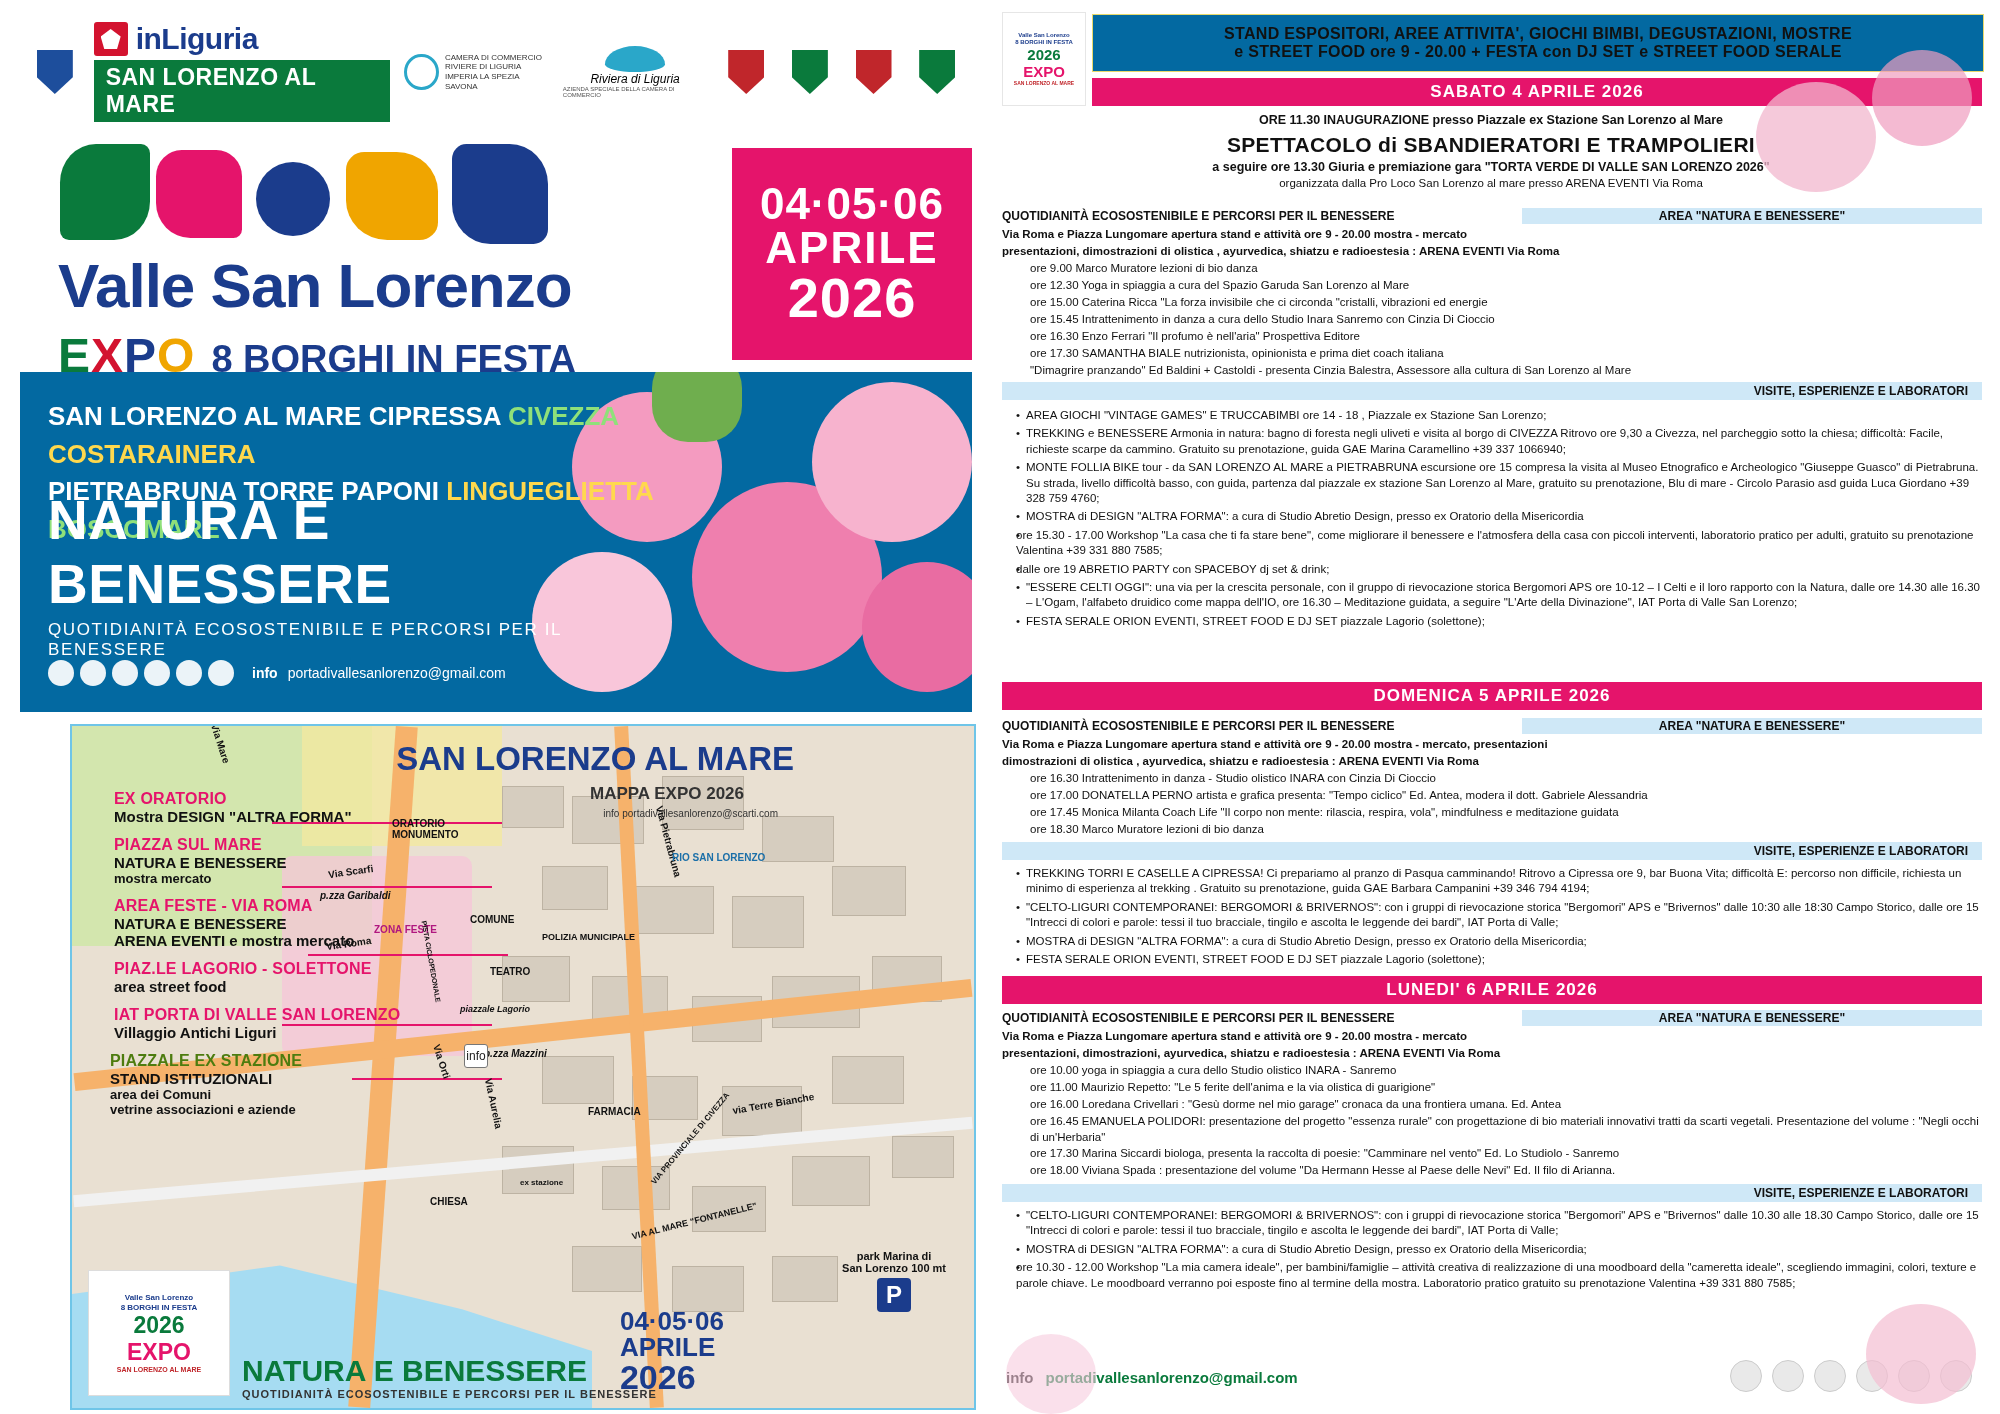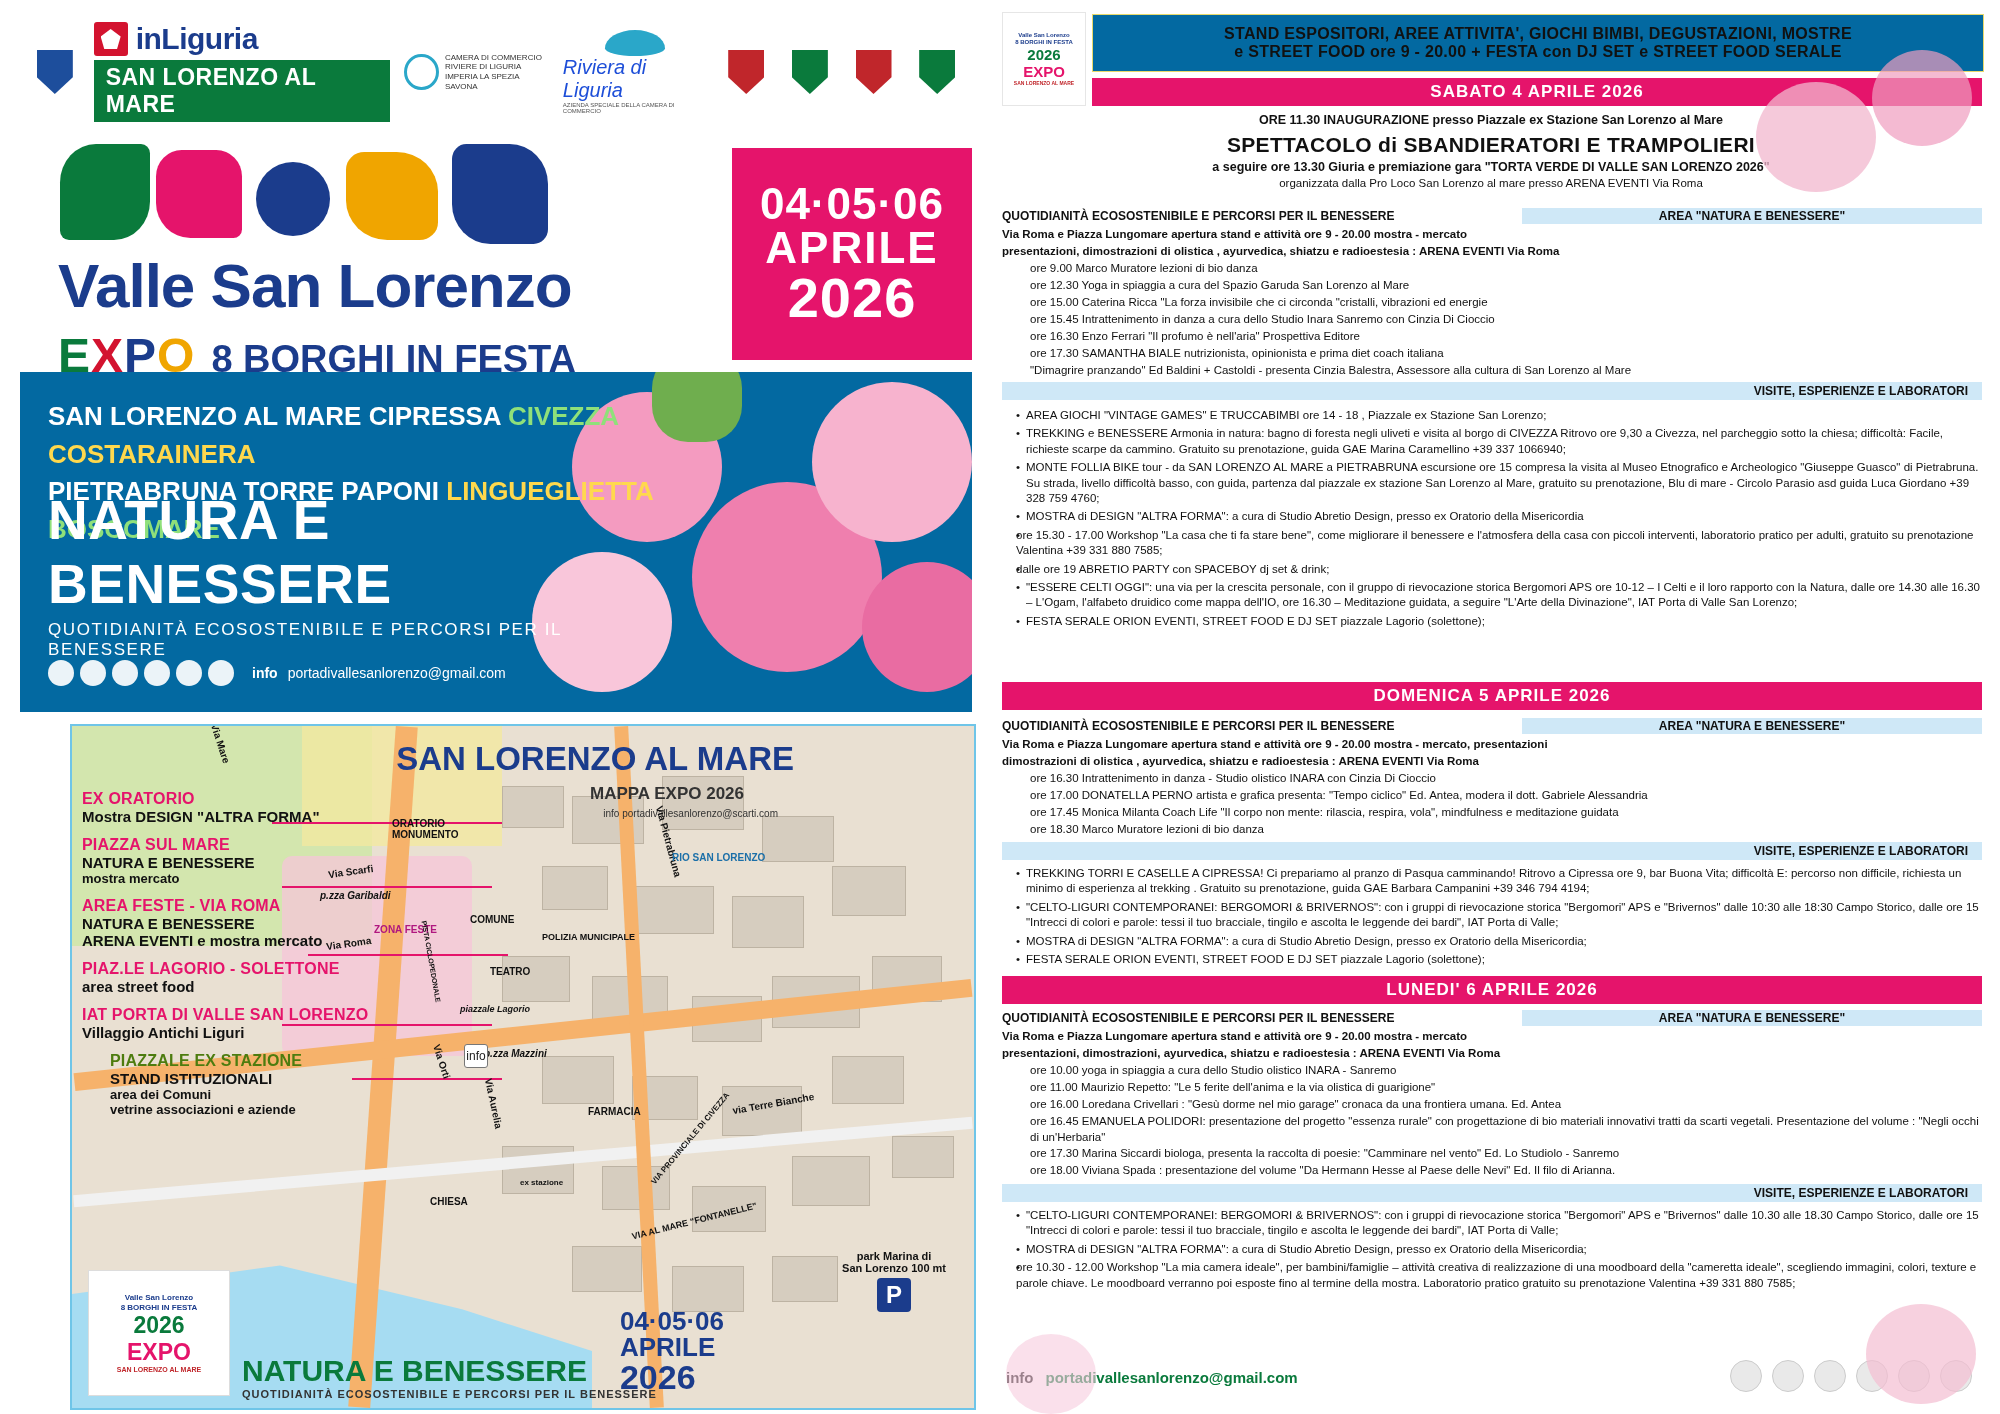--- a/index.html
+++ b/index.html
@@ -31,21 +31,21 @@
      clip-path:polygon(50% 0,100% 38%,82% 100%,18% 100%,0 38%);}
   .il-text{font-size:30px;font-weight:bold;color:#1b3c8c;letter-spacing:-0.5px;}
   .slm-bar{background:#0a7a3c;color:#fff;font-size:23px;font-weight:bold;padding:4px 12px;margin-top:4px;letter-spacing:0.5px;}
 
   .cciaa{display:flex;align-items:center;gap:6px;}
   .cciaa-mark{width:30px;height:30px;border:3px solid #2aa7c9;border-radius:50%;}
   .cciaa-txt{font-size:8px;color:#333;line-height:1.2;}
 
   .riviera{display:flex;flex-direction:column;align-items:center;}
   .riv-wave{width:60px;height:26px;background:linear-gradient(#2aa7c9,#2aa7c9);border-radius:50%/70% 70% 30% 30%;}
-  .riv-t{font-size:20px;color:#1d4ed8;font-style:italic;}
+  .riv-t{font-size:12px;color:#000000;font-style:italic;}
   .riv-s{font-size:6px;color:#555;}
 
   .hero{position:absolute;left:6px;top:124px;width:952px;height:240px;background:#fff;}
   .puzzle{position:absolute;left:40px;top:12px;width:500px;height:100px;}
   .pc{position:absolute;border-radius:10px;}
   .valle{position:absolute;left:38px;top:118px;font-size:62px;font-weight:bold;color:#1b3c8c;letter-spacing:-1px;}
   .expo-row{position:absolute;left:38px;top:196px;display:flex;align-items:baseline;gap:16px;}
   .expo-word{font-size:48px;font-weight:bold;letter-spacing:1px;}
   .expo-word .e{color:#0a7a3c;}
   .expo-word .x{color:#d3132f;}
@@ -83,21 +83,21 @@
   .map-green2{position:absolute;left:230px;top:0;width:200px;height:120px;background:#f2e9a0;opacity:.8;}
   .map-pink{position:absolute;left:210px;top:130px;width:190px;height:200px;background:#f5c6d8;opacity:.75;border-radius:10px;}
   .map-road{position:absolute;background:#f6b26b;}
   .map-road2{position:absolute;background:#f1f1f1;}
   .map-blocks{position:absolute;inset:0;}
   .blk{position:absolute;background:#d6cdbf;border:1px solid #bdb3a3;}
   .mtitle{position:absolute;right:180px;top:14px;font-size:33px;font-weight:bold;color:#1b3c8c;}
   .msub{position:absolute;right:230px;top:58px;font-size:17px;font-weight:bold;color:#333;}
   .minfo{position:absolute;right:196px;top:82px;font-size:10px;color:#333;}
   .legend{position:absolute;left:10px;top:64px;width:420px;}
-  .lg-item{margin-bottom:11px;}
+  .lg-item{margin-bottom:11px;margin-left:32px;}
   .lg-h{font-size:16px;font-weight:bold;color:#e5146b;letter-spacing:0.2px;}
   .lg-h.blue{color:#4d7c0f;}
   .lg-b{font-size:15px;font-weight:bold;color:#111;}
   .lg-b.small{font-size:13px;}
   .leader{position:absolute;height:2px;background:#e5146b;}
   .map-badge{position:absolute;left:16px;bottom:12px;width:140px;height:124px;background:#fff;border:1px solid #ddd;
      display:flex;flex-direction:column;align-items:center;justify-content:center;}
   .mb1{font-size:8px;font-weight:bold;color:#1b3c8c;text-align:center;line-height:1.2;}
   .mb2{font-size:23px;font-weight:bold;color:#0a7a3c;}
   .mb3{font-size:23px;font-weight:bold;color:#e5146b;}

